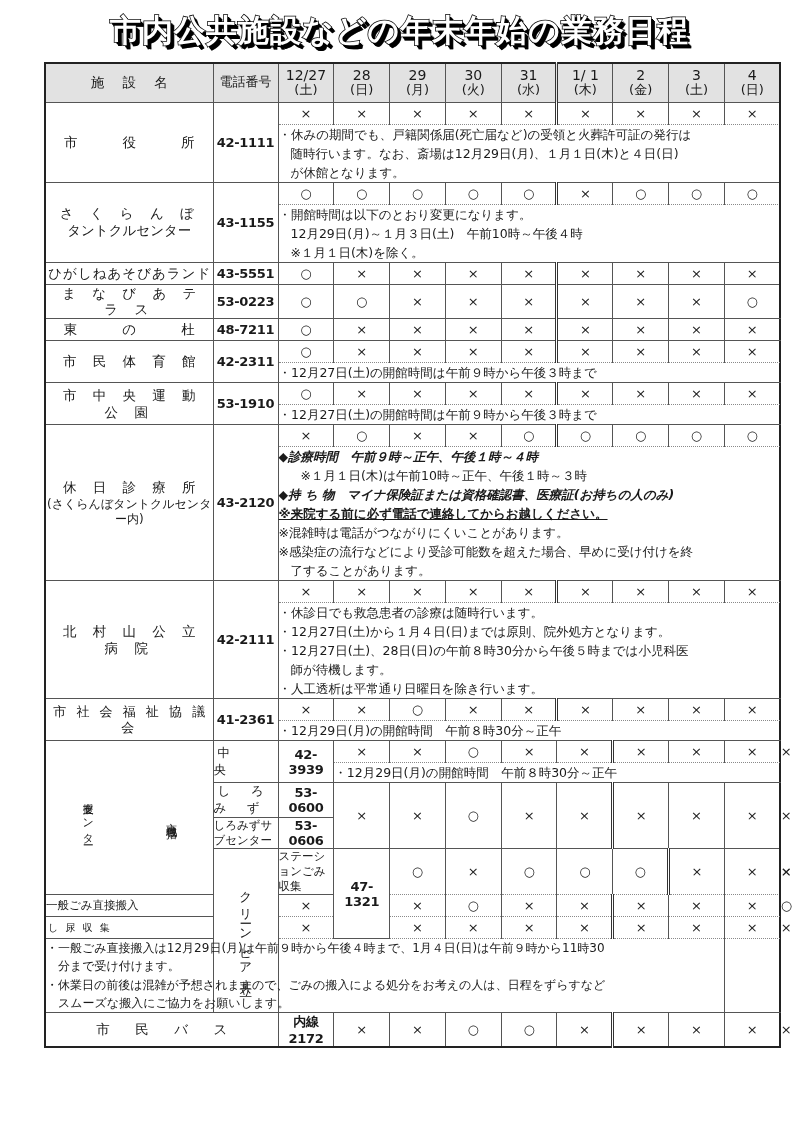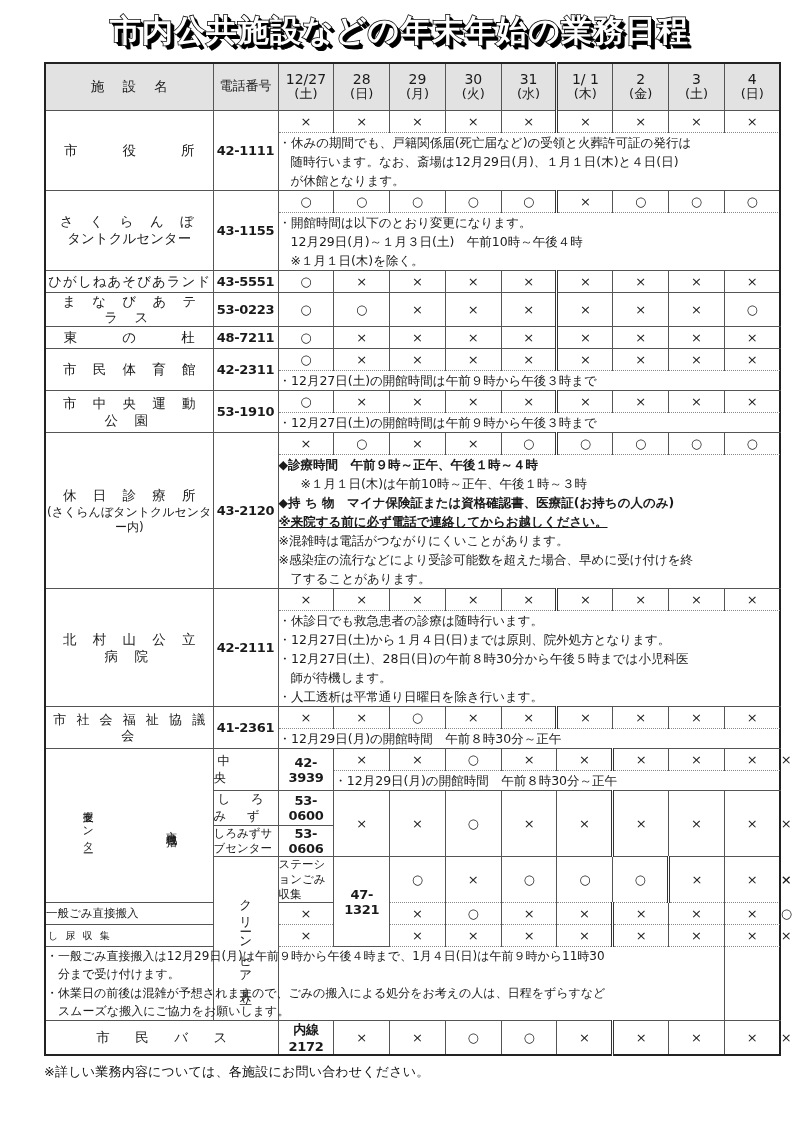--- a/index.html
+++ b/index.html
@@ -39,21 +39,21 @@
     vertical-align:middle;
     box-sizing:border-box;
   }
   
   table.sched{border:2px solid #222;}
 
   thead th{
     background:#e2e2e2;
     font-weight:normal;
     font-size:12.5px;
-    height:47px;
+    height:39px;
     line-height:1.15;
     text-align:center;
   }
   thead th.hname{font-size:13.5px;letter-spacing:7px;text-indent:7px;}
   thead th.htel{font-size:13px;letter-spacing:0px;}
   .d1{font-size:14px;}
   .d2{font-size:13px;}
 
   
   col.c-name{width:168px;}
@@ -75,21 +75,21 @@
   }
 
   td.mark{text-align:center;font-size:13px;height:22px;color:#222;}
 
   td.note{
     font-size:12.5px;line-height:1.52;padding:5px 6px 6px 7px;text-align:left;
   }
   td.note .ln{display:block;white-space:nowrap;}
   td.note .ind{padding-left:12px;}
   td.note .ind2{padding-left:22px;}
-  td.note b{font-weight:bold;}
+  td.note b{font-weight:bold;font-style:italic;}
   td.note u{text-decoration:underline;font-weight:bold;}
   
   .dot-top{border-top:1px dotted #8a8a8a !important;}
   .dot-bot{border-bottom:1px dotted #8a8a8a !important;}
 
   
   td.vlabel{
     text-align:center;
     padding:1px 0;
     width:30px;
@@ -482,14 +482,13 @@
         <td class="mark">○</td>
         <td class="mark">×</td>
         <td class="mark yr-split">×</td>
         <td class="mark">×</td>
         <td class="mark">×</td>
         <td class="mark">×</td>
       </tr>
     </tbody>
   </table>
 
-  <div class="footnote">※詳しい業務内容については、各施設にお問い合わせください。</div>
 </div>
 
 </body></html>

